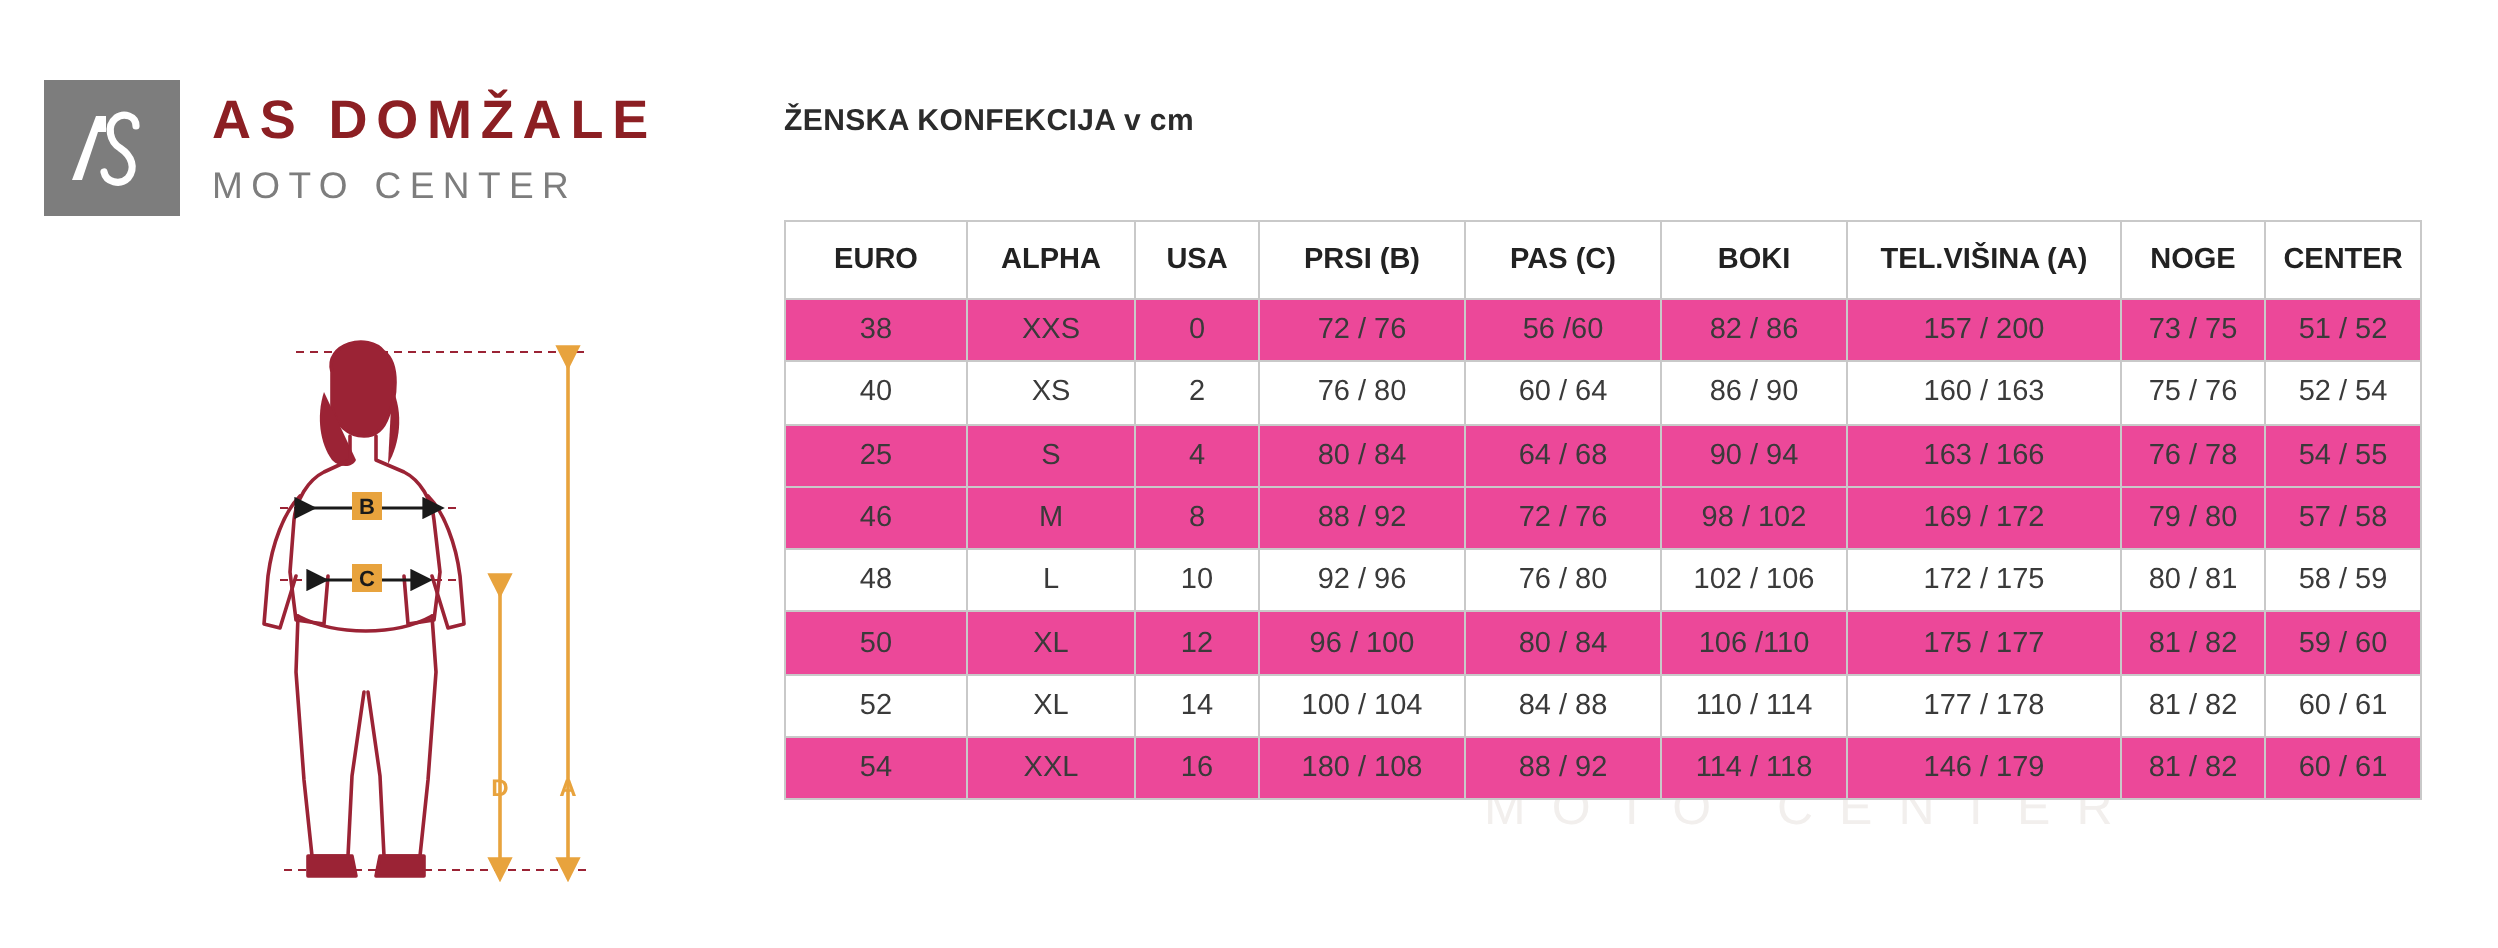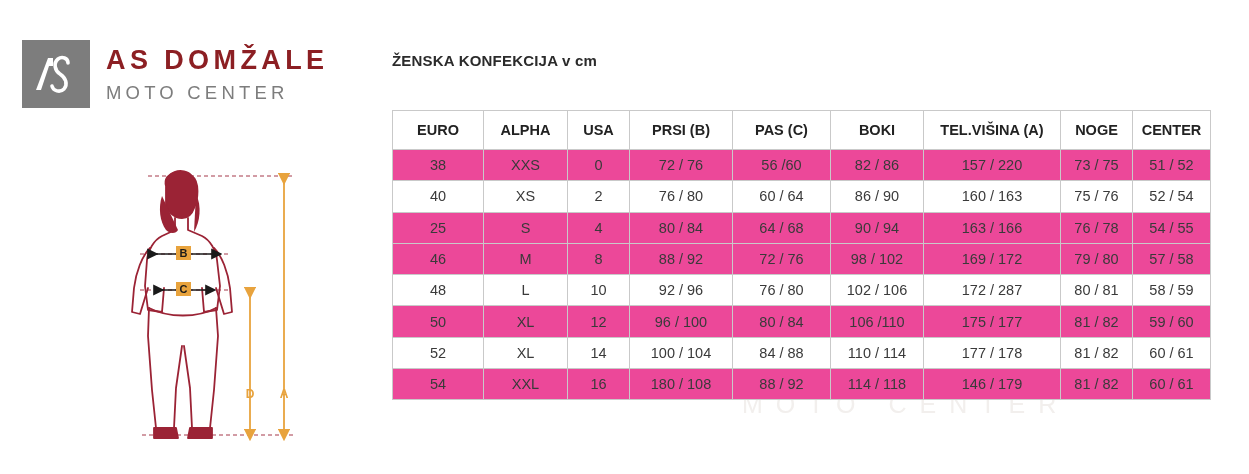--- a/index.html
+++ b/index.html
@@ -280,21 +280,21 @@
           </tr>
       </thead>
       <tbody>
           <tr class="odd">
             <td>38</td>
             <td>XXS</td>
             <td>0</td>
             <td>72 / 76</td>
             <td>56 /60</td>
             <td>82 / 86</td>
-            <td>157 / 220</td>
+            <td>157 / 200</td>
             <td>73 / 75</td>
             <td>51 / 52</td>
           </tr>
           <tr class="even">
             <td>40</td>
             <td>XS</td>
             <td>2</td>
             <td>76 / 80</td>
             <td>60 / 64</td>
             <td>86 / 90</td>
@@ -324,21 +324,21 @@
             <td>79 / 80</td>
             <td>57 / 58</td>
           </tr>
           <tr class="even">
             <td>48</td>
             <td>L</td>
             <td>10</td>
             <td>92 / 96</td>
             <td>76 / 80</td>
             <td>102 / 106</td>
-            <td>172 / 287</td>
+            <td>172 / 175</td>
             <td>80 / 81</td>
             <td>58 / 59</td>
           </tr>
           <tr class="odd">
             <td>50</td>
             <td>XL</td>
             <td>12</td>
             <td>96 / 100</td>
             <td>80 / 84</td>
             <td>106 /110</td>

